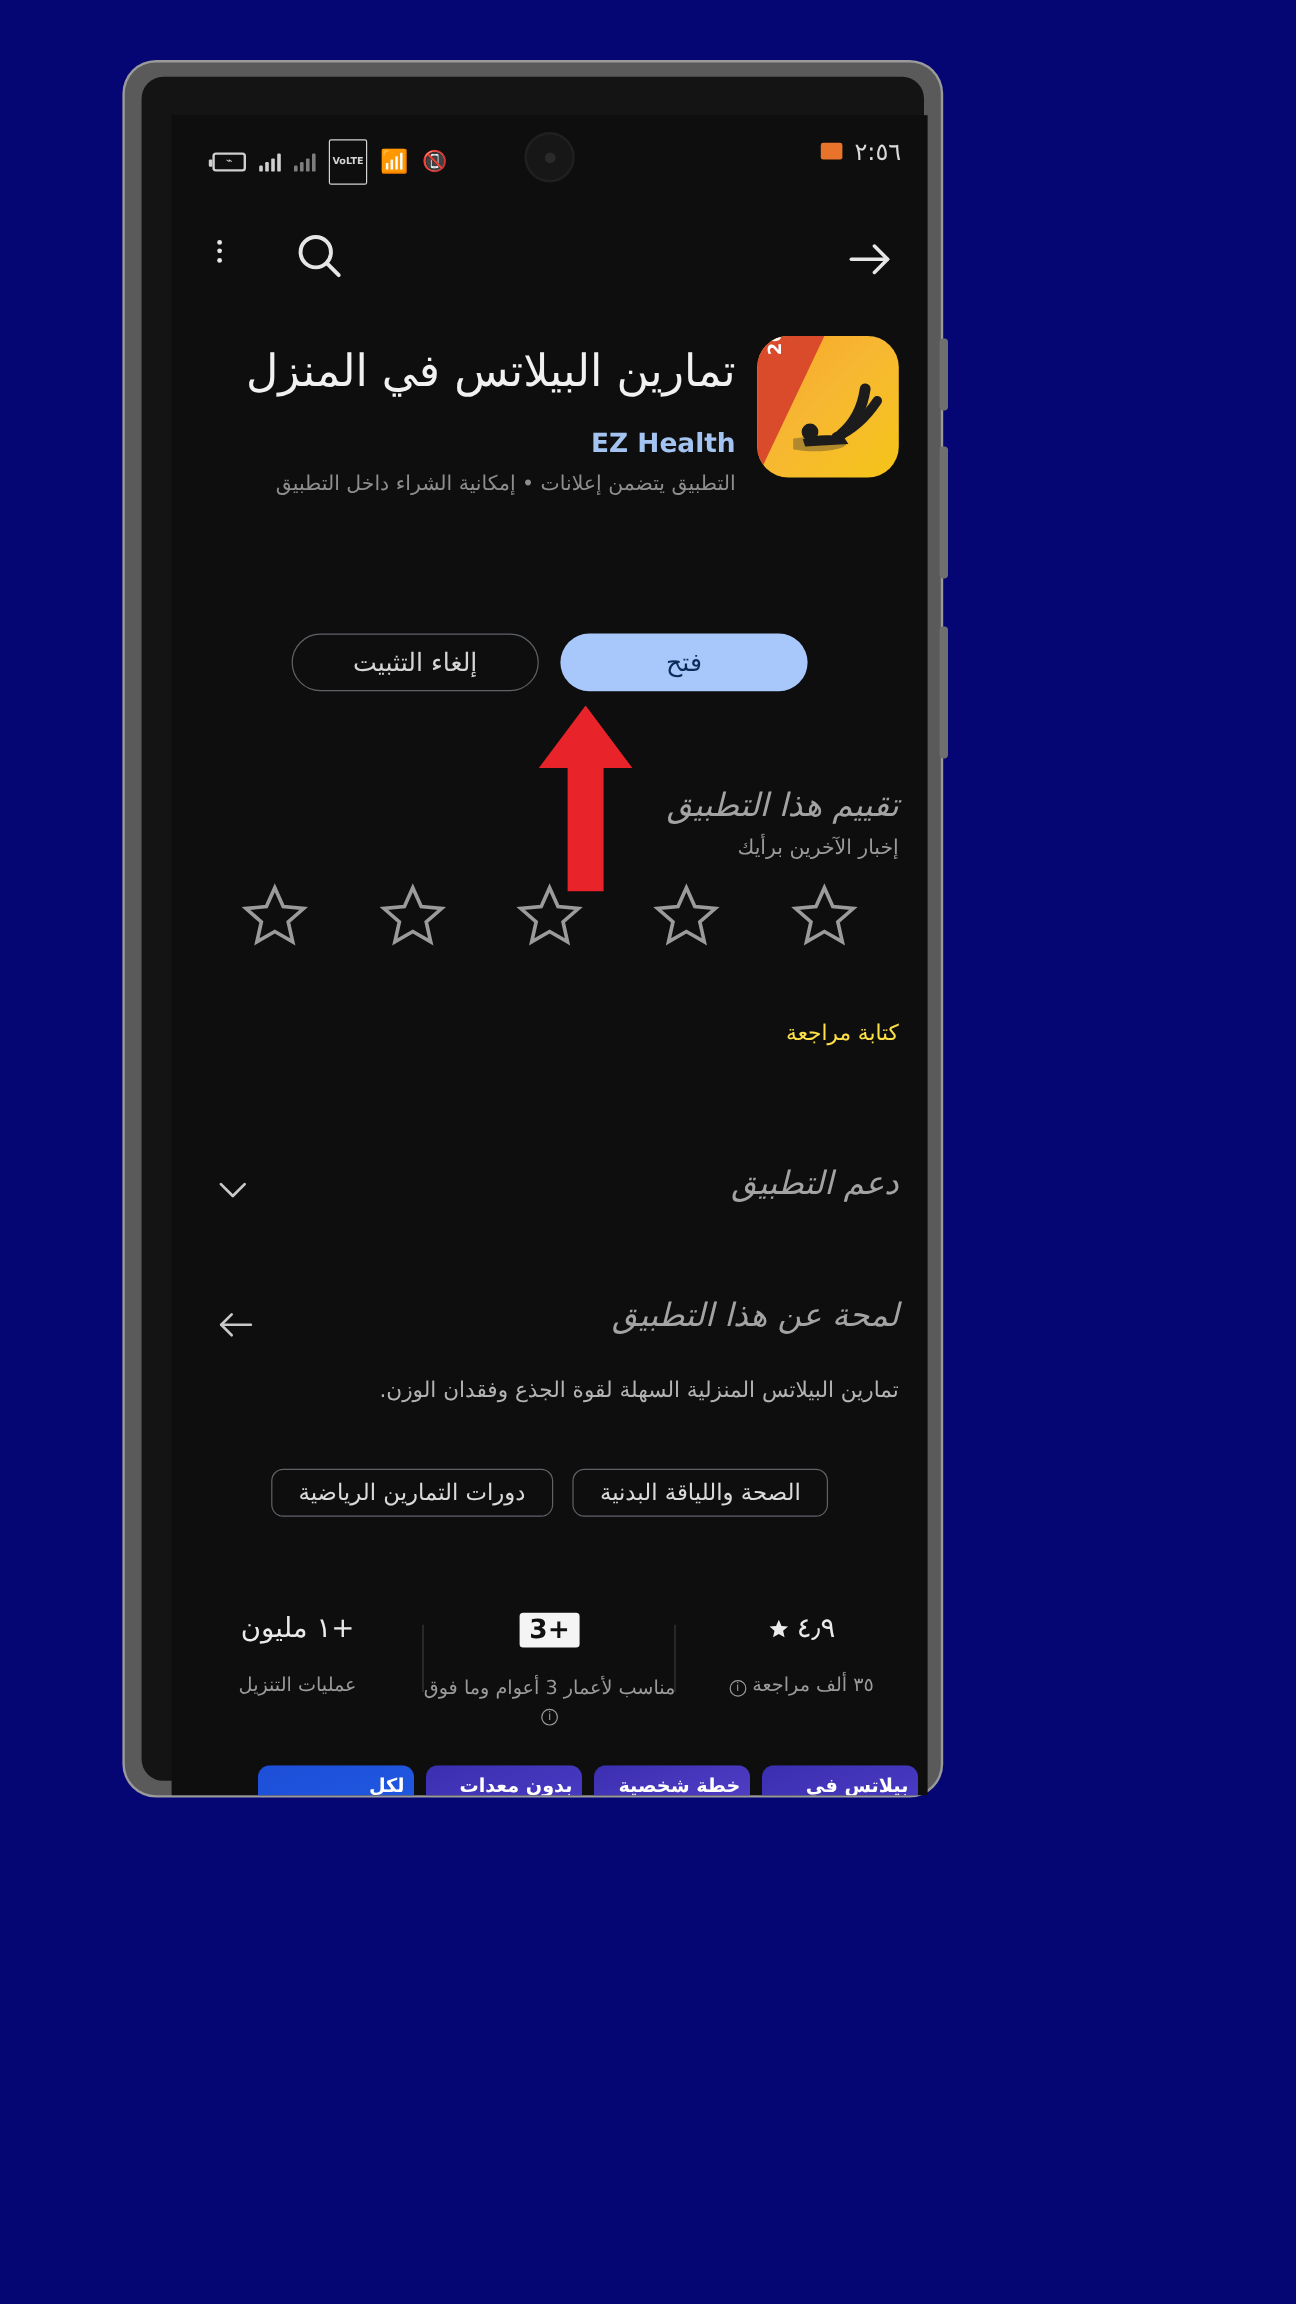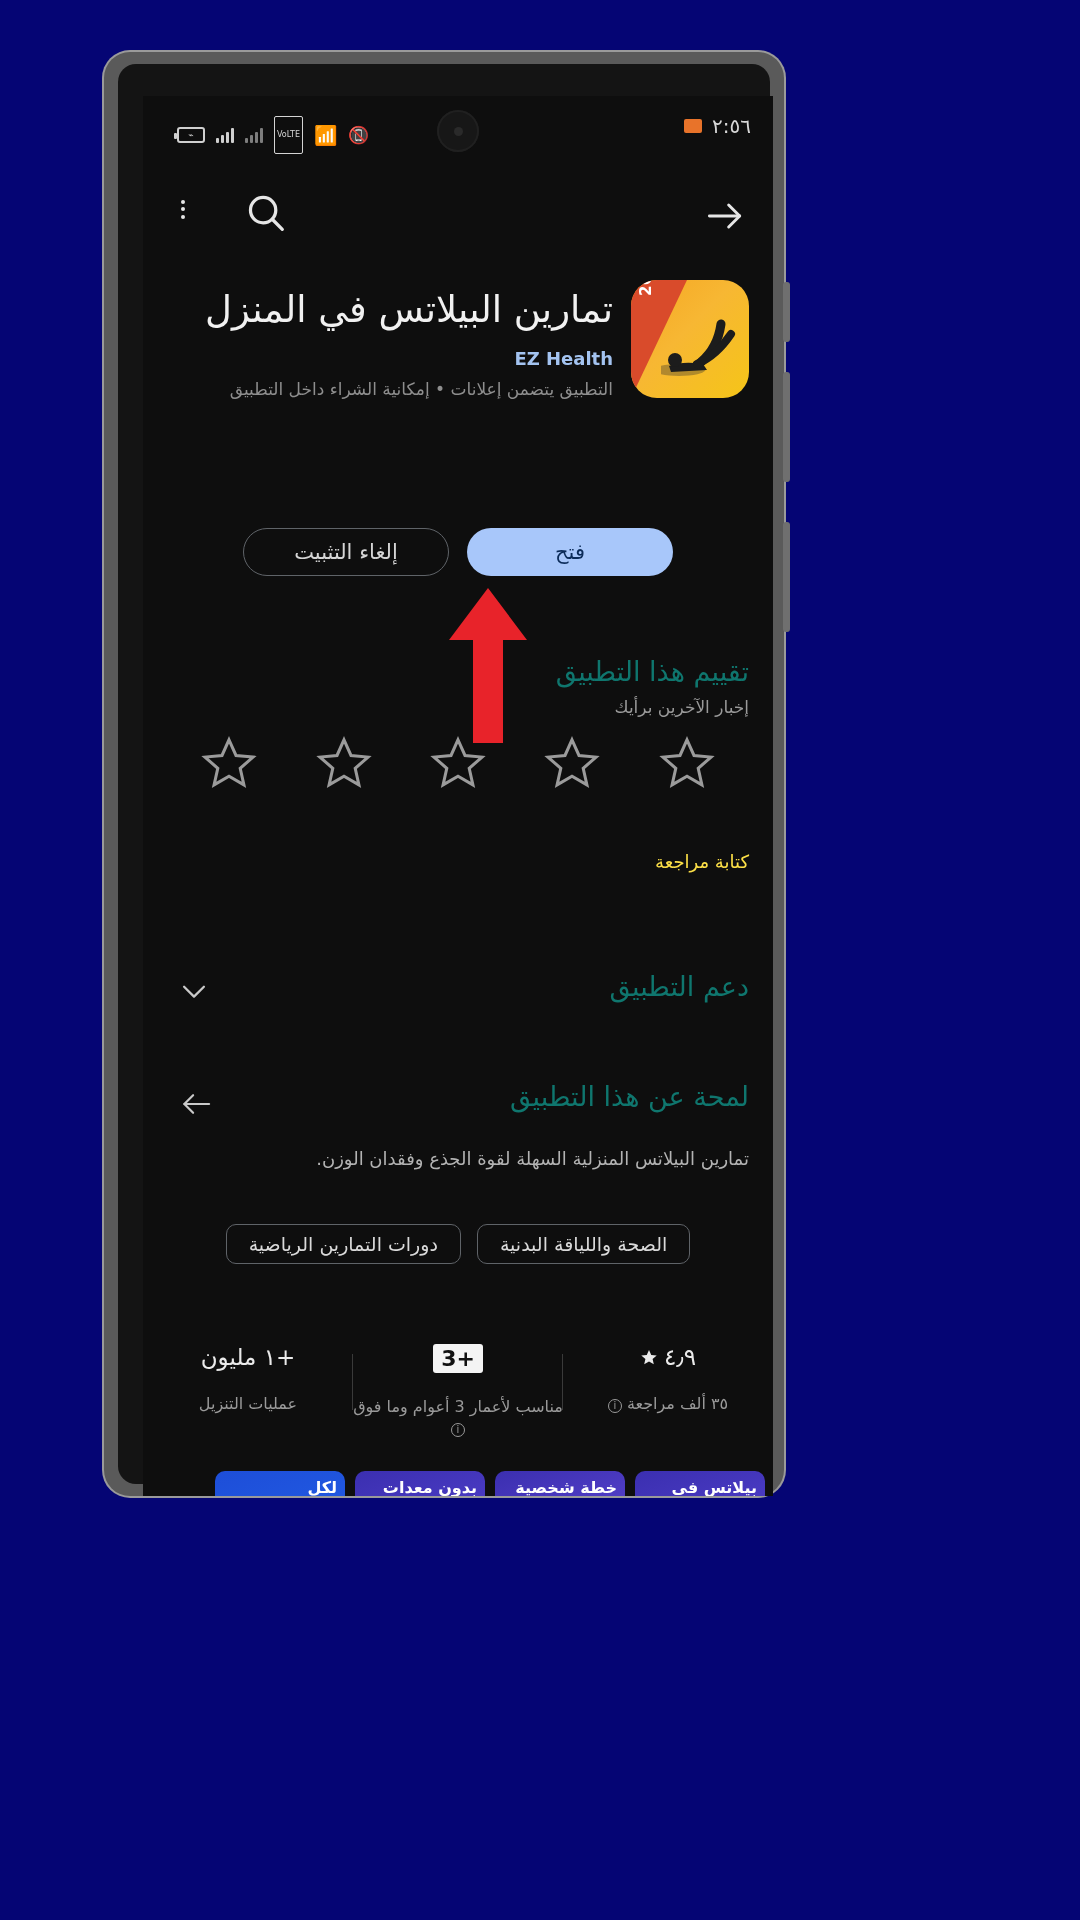--- a/index.html
+++ b/index.html
@@ -62,21 +62,21 @@
     display:flex; align-items:center; justify-content:center;
     color:#cfcfcf; font-size:9px;
   }
   .icon-batt:after { content:""; position:absolute; left:-5px; top:4px; width:3px; height:6px; background:#cfcfcf; border-radius:1px;}
   .bars { display:flex; align-items:flex-end; gap:2px; height:16px; }
   .bars i { display:block; width:3px; background:#cfcfcf; border-radius:1px; }
   .bars i:nth-child(1){height:5px;} .bars i:nth-child(2){height:8px;}
   .bars i:nth-child(3){height:11px;} .bars i:nth-child(4){height:15px;}
   .bars.dim i { background:#7d7d7d; }
   .volte {
-    border:1.5px solid #d4d4d4; color:#d4d4d4; font-size:8px; font-weight:normal;
+    border:1.5px solid #d4d4d4; color:#d4d4d4; font-size:8px; font-weight:bold;
     padding:14px 2px; border-radius:2px; line-height:1;
   }
   .wifi { color:#d6d6d6; font-size:19px; line-height:1; }
   .vibrate { color:#d6d6d6; font-size:17px; line-height:1; }
   .batt-orange { width:18px; height:14px; background:#e8732a; border-radius:2px; }
   .camera-notch {
     position:absolute; left:50%; transform:translateX(-50%); top:14px;
     width:42px; height:42px; border-radius:50%;
     background:#171717; box-shadow: inset 0 0 0 2px #202020;
     display:flex; align-items:center; justify-content:center;
@@ -108,38 +108,38 @@
     direction: ltr;
   }
   .app-icon .figure {
     position:absolute; right:12px; bottom:10px; width:76px; height:84px;
   }
   .app-meta { flex:1; text-align:right; padding-top:8px; }
   .app-title {
     color:#f1f1f1; font-size:37px; line-height:1.2; font-weight:400;
     font-family:"DejaVu Sans","Liberation Sans",sans-serif;
   }
-  .app-dev { color:#a3c3f0; font-size:18px; margin-top:16px; font-weight:bold; }
+  .app-dev { color:#a3c3f0; font-size:22px; margin-top:26px; font-weight:bold; }
   .app-sub { color:#8e8e8e; font-size:17px; margin-top:10px; }
 
   
   .btn-row { position:absolute; left:0; top:432px; width:630px; display:flex; justify-content:center; gap:18px; direction:rtl; }
   .btn {
     height:48px; border-radius:34px; display:flex; align-items:center; justify-content:center;
     font-size:21px;
   }
   .btn-open { width:206px; background:#a8c7fa; color:#0b2b58; }
   .btn-uninstall { width:206px; border:1.4px solid #5f6368; color:#d5d5d5; background:transparent; }
 
   
   .arrow { position:absolute; left:300px; top:492px; width:90px; height:155px; }
 
   
   .sec { position:absolute; width:582px; right:24px; direction:rtl; text-align:right; }
-  .sec-title { color:#0f766e; font-size:27px; }
+  .sec-title { color:#a3a3a3; font-size:27px;font-style:italic; }
   .sec-sub { color:#9a9a9a; font-size:17px; margin-top:10px; }
   .stars { position:absolute; left:0; top:638px; width:630px; display:flex; justify-content:space-evenly; }
   .stars svg { width:56px; height:56px; }
   .write-review { position:absolute; right:24px; top:755px; color:#fde047; font-size:18px; direction:rtl; }
 
   .support { top: 875px; }
   .chev { position:absolute; left:34px; top:878px; width:34px; height:34px; }
   .about { top: 985px; text-align: right; }
   .arrow-left { position:absolute; left:34px; top:992px; width:38px; height:32px; }
   .about-desc { position:absolute; right:24px; top:1052px; width:582px; color:#b3b3b3; font-size:18px; text-align:right; direction:rtl; }

